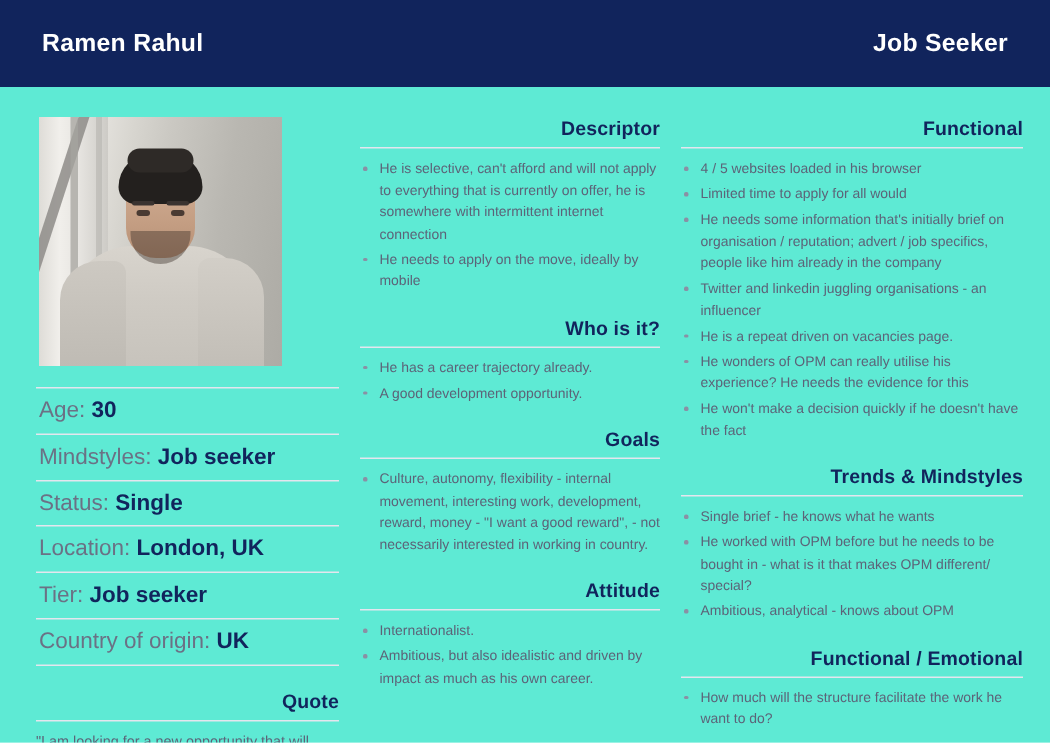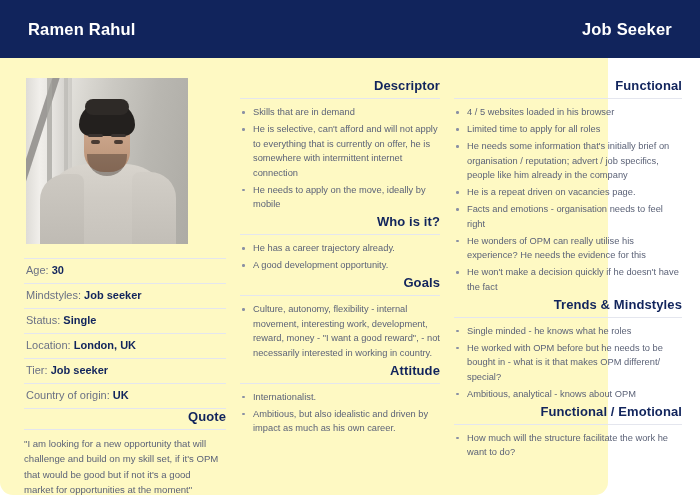--- a/index.html
+++ b/index.html
@@ -3,21 +3,21 @@
 <meta charset="utf-8">
 <style>
   * { margin:0; padding:0; box-sizing:border-box; }
   html, body { width:700px; height:495px; }
   body {
     font-family:"Liberation Sans", sans-serif;
     background:#ffffff;
     color:#4a5578;
     overflow:hidden;
   }
-  .page { position:relative; width:608px; height:495px; background:#fef9c3;border-radius:13px; }
+  .page { position:relative; width:700px; height:495px; background:#5eead4; }
 
   
   .header {
     position:absolute; top:0; left:0; width:700px; height:58px;
     background:#11245c;
     display:flex; align-items:center; justify-content:space-between;
     padding:0 28px;
   }
   .header-name {
     color:#ffffff; font-size:16.5px; font-weight:bold;
@@ -117,30 +117,30 @@
     position:absolute; left:50%; transform:translateX(-50%); top:76px;
     width:40px; height:22px;
     background:rgba(60,48,40,.42); border-radius:0 0 20px 20px;
   }
 
   
   .attrs { margin-top:14px; }
   .attr-row {
     border-bottom:1px solid #e4e6ee;
     padding:4px 0 4px 2px;
-    font-size:11px;
+    font-size:15px;
     line-height:1.45;
     color:#6b7185;
     white-space:nowrap;
   }
   .attr-row:first-child { border-top:1px solid #e4e6ee; }
   .attr-val { color:#11245c; font-weight:bold; }
 
   
-  .section { }
+  .section { margin-top:16px; }
   .section:first-child { margin-top:0; }
   .sec-title {
     color:#11245c;
     font-size:13px;
     font-weight:bold;
     letter-spacing:.1px;
     margin-bottom:5px;
     text-align:right;
   }
   .sec-rule {
@@ -236,21 +236,20 @@
       </div>
 
     </div>
 
     <div class="col-mid">
 
       <div class="section">
         <div class="sec-title">Descriptor</div>
         <div class="sec-rule"></div>
         <ul class="bl">
-          <li>Skills that are in demand</li>
           <li>He is selective, can't afford and will not apply to everything that is currently on offer, he is somewhere with intermittent internet connection</li>
           <li>He needs to apply on the move, ideally by mobile</li>
         </ul>
       </div>
 
       <div class="section">
         <div class="sec-title">Who is it?</div>
         <div class="sec-rule"></div>
         <ul class="bl">
           <li>He has a career trajectory already.</li>
@@ -277,34 +276,34 @@
 
     </div>
 
     <div class="col-right">
 
       <div class="section">
         <div class="sec-title">Functional</div>
         <div class="sec-rule"></div>
         <ul class="bl">
           <li>4 / 5 websites loaded in his browser</li>
-          <li>Limited time to apply for all roles</li>
+          <li>Limited time to apply for all would</li>
           <li>He needs some information that's initially brief on organisation / reputation; advert / job specifics, people like him already in the company</li>
+          <li>Twitter and linkedin juggling organisations - an influencer</li>
           <li>He is a repeat driven on vacancies page.</li>
-          <li>Facts and emotions - organisation needs to feel right</li>
           <li>He wonders of OPM can really utilise his experience? He needs the evidence for this</li>
           <li>He won't make a decision quickly if he doesn't have the fact</li>
         </ul>
       </div>
 
       <div class="section">
         <div class="sec-title">Trends &amp; Mindstyles</div>
         <div class="sec-rule"></div>
         <ul class="bl">
-          <li>Single minded - he knows what he roles</li>
+          <li>Single brief - he knows what he wants</li>
           <li>He worked with OPM before but he needs to be bought in - what is it that makes OPM different/ special?</li>
           <li>Ambitious, analytical - knows about OPM</li>
         </ul>
       </div>
 
       <div class="section">
         <div class="sec-title">Functional / Emotional</div>
         <div class="sec-rule"></div>
         <ul class="bl">
           <li>How much will the structure facilitate the work he want to do?</li>

